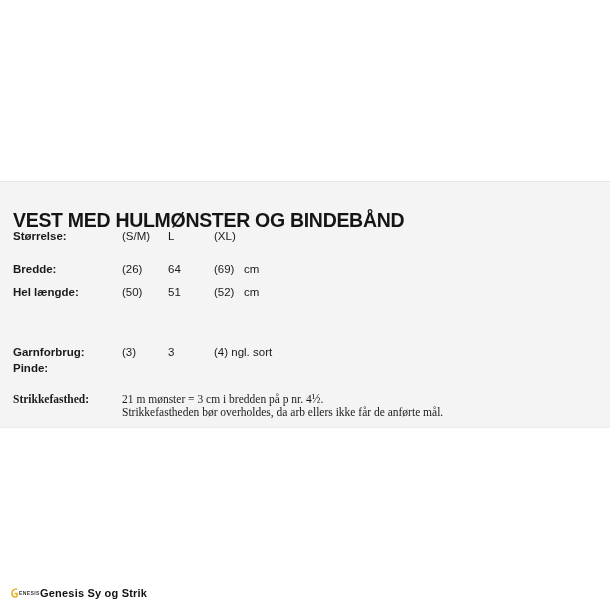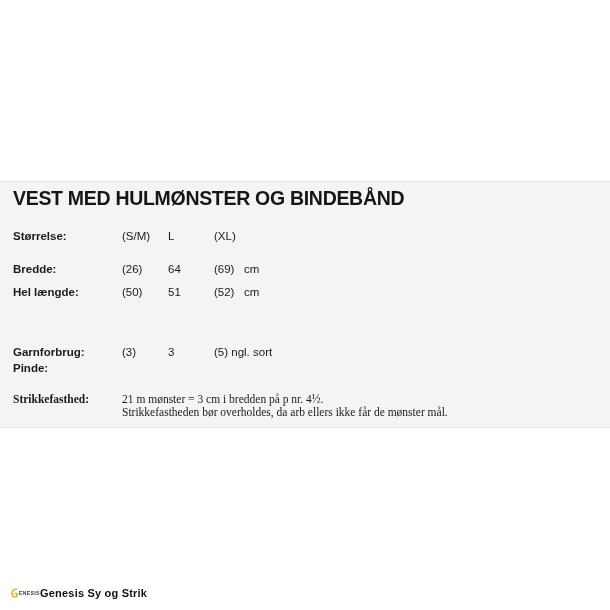--- a/index.html
+++ b/index.html
@@ -22,21 +22,21 @@
     width: 610px;
     height: 247px;
     background: #f4f4f5;
     border-top: 1px solid #e7e7e9;
     border-bottom: 1px solid #ebebed;
     box-sizing: border-box;
   }
   .doc-title {
     position: absolute;
     left: 13px;
-    top: 5px;
+    top: 27px;
     font-size: 19.5px;
     font-weight: bold;
     letter-spacing: -0.3px;
     color: #151517;
     white-space: nowrap;
   }
   .row {
     position: absolute;
     left: 0;
     width: 610px;
@@ -122,31 +122,31 @@
     <span class="c2">51</span>
     <span class="c3">(52)</span>
     <span class="unit">cm</span>
   </div>
 
 
   <div class="row" style="top: 139px; margin-top: 25px;">
     <span class="lbl">Garnforbrug:</span>
     <span class="c1">(3)</span>
     <span class="c2">3</span>
-    <span class="c3">(5) ngl. sort</span>
+    <span class="c3">(4) ngl. sort</span>
   </div>
 
   <div class="row" style="top: 179.5px;">
     <span class="lbl">Pinde:</span>
   </div>
 
   <div class="row" style="top: 210.5px; height: 28px; font-family: Liberation Serif, serif;">
     <span class="lbl">Strikkefasthed:</span>
     <span class="val">21 m mønster = 3 cm i bredden på p nr. 4½.</span>
-    <span class="val2">Strikkefastheden bør overholdes, da arb ellers ikke får de mønster mål.</span>
+    <span class="val2">Strikkefastheden bør overholdes, da arb ellers ikke får de anførte mål.</span>
   </div>
 
 </div>
 
 <div class="footer">
   <div class="logo">
     <svg class="logo-mark" viewBox="0 0 14 24" xmlns="http://www.w3.org/2000/svg">
       <path d="M11 4 C4 4 2 9 2 12 C2 17 5 20 9 20 C11 20 12 19 12 17 L12 13 L8 13" fill="none" stroke="#e6b32e" stroke-width="3.4" stroke-linecap="round"></path>
     </svg>
     <span class="logo-micro">enesis</span>

